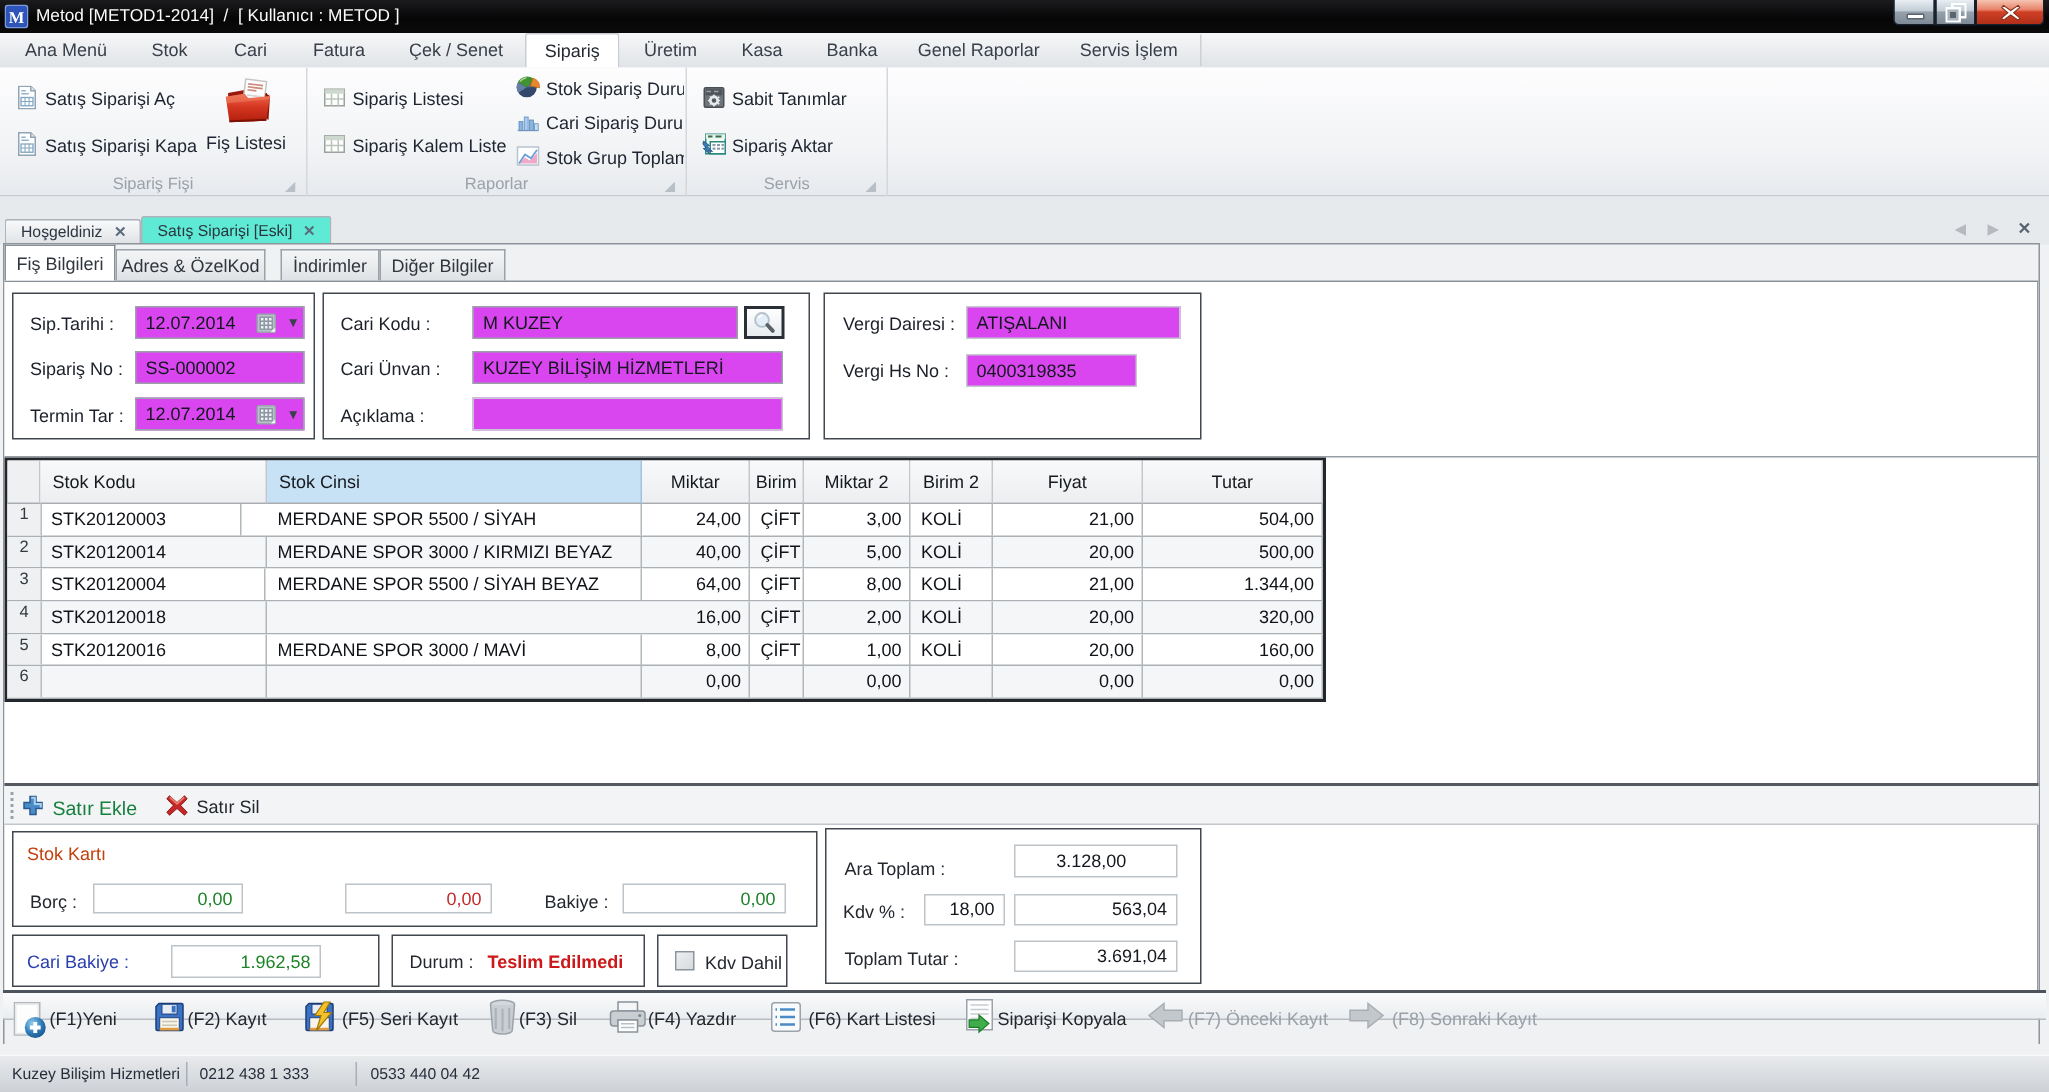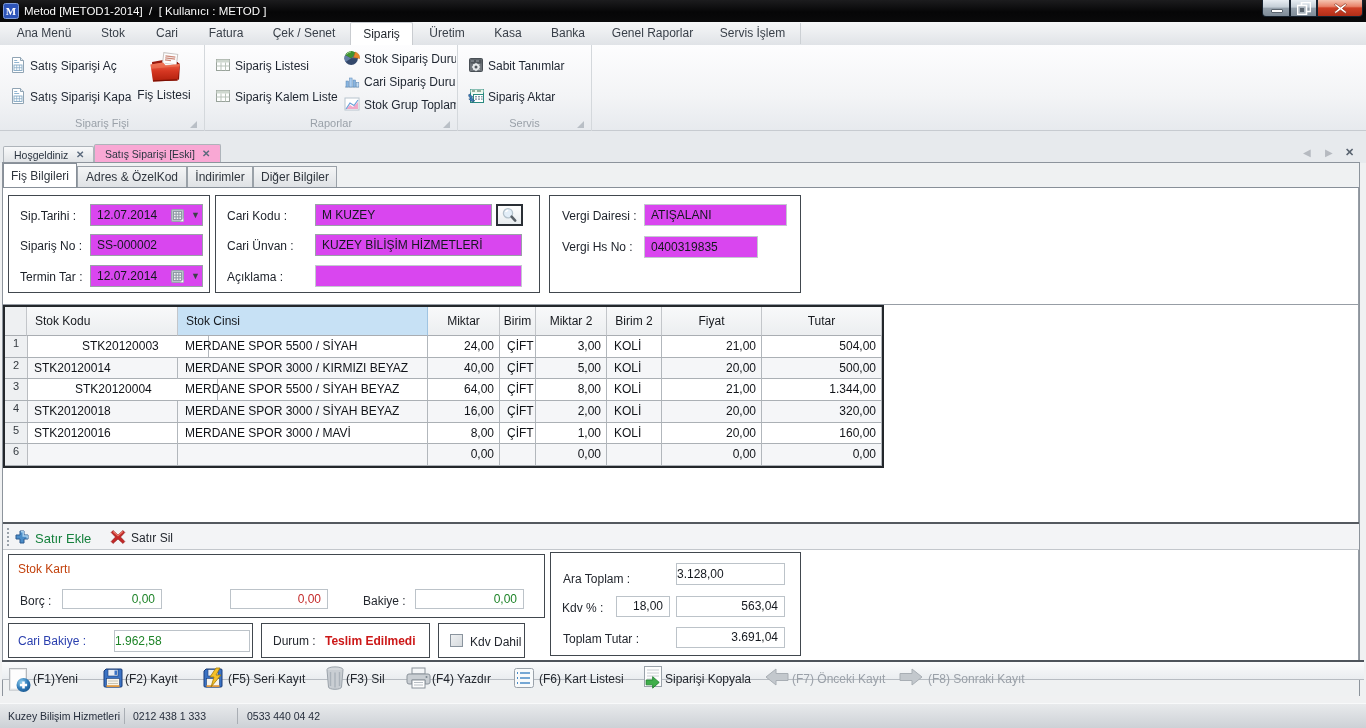--- a/index.html
+++ b/index.html
@@ -23,21 +23,21 @@
 .rglabel{position:absolute;bottom:2px;left:0;right:0;text-align:center;font-size:11px;color:#9aa1a9}
 .rarrow{position:absolute;bottom:3px;right:7px;width:7px;height:7px}
 .ritem{position:absolute;font-size:12px;color:#1e2530;line-height:16px;white-space:nowrap;overflow:hidden;height:18px}
 .ritem .ic{position:absolute;left:0;top:0;width:16px;height:16px}
 .ritem .tx{position:absolute;left:20px;top:1px}
 
 #gapstrip{left:0;top:131px;width:1366px;height:13px;background:#e7eaed}
 #doctabs{left:0;top:144px;width:1366px;height:19px;background:#e7eaed}
 .dtab{position:absolute;font-size:10.5px;color:#2c3541}
 #dt1{left:3px;top:2px;width:91px;height:17px;background:linear-gradient(#f8f9fa,#dfe2e5);border:1px solid #aeb4ba;border-bottom:none;border-radius:2px 2px 0 0}
-#dt2{left:94px;top:0px;width:127px;height:34px;background:#f9a8d4;border:1px solid #aeb4ba;border-bottom:none;border-radius:2px 2px 0 0}
+#dt2{left:94px;top:0px;width:127px;height:34px;background:#5eead4;border:1px solid #aeb4ba;border-bottom:none;border-radius:2px 2px 0 0}
 .dtx{position:absolute;font-weight:700;color:#5b6a7d;font-size:10px}
 
 #page{left:2px;top:162px;width:1358px;height:534px;border-top:1px solid #8d949c;border-left:1px solid #8d949c;border-right:1px solid #8d949c;background:#eff1f2}
 
 .itab{position:absolute;font-size:12px;color:#30363e;text-align:center}
 #it1{left:0px;top:0px;width:74px;height:24px;line-height:24px;background:#fff;border:1px solid #878f98;border-bottom:none;z-index:3}
 .itabo{background:linear-gradient(#f4f5f6,#dfe2e5);border:1px solid #9aa1a8;border-bottom:none;top:3px;height:21px;line-height:21px}
 #whitepanel{position:absolute;left:0;top:24px;width:1356px;height:476px;background:#fff;border-top:1px solid #878f98;border-right:1px solid #979da5}
 
 .gbox{position:absolute;border:1px solid #41474e;background:#fff}
@@ -251,21 +251,21 @@
     <div id="dt2" class="dtab">
         <span style="position:absolute;left:10px;top:3px">Satış Siparişi [Eski]</span>
         <span class="dtx" style="left:107px;top:3px">✕</span>
       </div>
     <span class="abs" style="left:1303px;top:3px;font-size:10px;color:#b6bac0">◀</span>
     <span class="abs" style="left:1325px;top:3px;font-size:10px;color:#b6bac0">▶</span>
     <span class="abs" style="left:1345px;top:2px;font-size:11px;color:#5a6470;font-weight:bold">✕</span>
   </div>
   <div id="page" class="abs">
     <div id="it1" class="itab">Fiş Bilgileri</div>
-    <div class="itab itabo" style="left:74px;width:110px">Adres &amp; ÖzelKod</div>
+    <div class="itab itabo" style="left:74px;width:100px">Adres &amp; ÖzelKod</div>
     <div class="itab itabo" style="left:184px;width:66px">İndirimler</div>
     <div class="itab itabo" style="left:250px;width:84px">Diğer Bilgiler</div>
     <div id="whitepanel">
       <div class="gbox" style="left:5px;top:7px;width:202px;height:98px">
         <div class="flabel" style="left:11px;top:13px">Sip.Tarihi :</div>
         <div class="finput" style="left:81px;top:8px;width:113px;height:22px">
             <span style="position:absolute;left:6px">12.07.2014</span>
           <svg style="position:absolute;right:17px;top:3px" width="15" height="15" viewBox="0 0 15 15">
               <rect x="1.5" y="1.5" width="12" height="12" rx="1" fill="#b9c1cb" stroke="#9aa4ae"></rect>
               <rect x="3" y="3" width="9" height="9" fill="#8e98a4"></rect>
@@ -345,21 +345,21 @@
         <div class="gh" style="left:22px;width:151px;padding-left:8px">Stok Kodu</div>
         <div class="gh" style="left:173px;width:250px;padding-left:8px;background:#c7e1f5;border-right:1px solid #9fc4e2">Stok Cinsi</div>
         <div class="gh" style="left:423px;width:72px;text-align:center">Miktar</div>
         <div class="gh" style="left:495px;width:36px;text-align:center">Birim</div>
         <div class="gh" style="left:531px;width:71px;text-align:center">Miktar 2</div>
         <div class="gh" style="left:602px;width:55px;text-align:center">Birim 2</div>
         <div class="gh" style="left:657px;width:100px;text-align:center">Fiyat</div>
         <div class="gh" style="left:757px;width:120px;text-align:center">Tutar</div>
         <div class="grow" style="top:29px;height:22px;background:#fff">
           <span class="gc gnum" style="height:21px;line-height:14px">1</span>
-          <span class="gc" style="left:22px;width:134px;line-height:21px;padding-left:7px;margin-left:48px;">STK20120003</span>
+          <span class="gc" style="left:22px;width:134px;line-height:21px;padding-left:7px;">STK20120003</span>
           <span class="gc" style="left:173px;width:250px;line-height:21px;padding-left:7px;">MERDANE SPOR 5500 / SİYAH</span>
           <span class="gc" style="left:423px;width:72px;line-height:21px;padding-right:5px;text-align:right;">24,00</span>
           <span class="gc" style="left:495px;width:36px;line-height:21px;padding-left:7px;">ÇİFT</span>
           <span class="gc" style="left:531px;width:71px;line-height:21px;padding-right:5px;text-align:right;">3,00</span>
           <span class="gc" style="left:602px;width:55px;line-height:21px;padding-left:7px;">KOLİ</span>
           <span class="gc" style="left:657px;width:100px;line-height:21px;padding-right:5px;text-align:right;">21,00</span>
           <span class="gc" style="left:757px;width:120px;line-height:21px;padding-right:5px;text-align:right;">504,00</span>
         </div>
         <div class="grow" style="top:51px;height:21px;background:#f5f6f8">
           <span class="gc gnum" style="height:20px;line-height:14px">2</span>
@@ -367,33 +367,32 @@
           <span class="gc" style="left:173px;width:250px;line-height:20px;padding-left:7px;">MERDANE SPOR 3000 / KIRMIZI BEYAZ</span>
           <span class="gc" style="left:423px;width:72px;line-height:20px;padding-right:5px;text-align:right;">40,00</span>
           <span class="gc" style="left:495px;width:36px;line-height:20px;padding-left:7px;">ÇİFT</span>
           <span class="gc" style="left:531px;width:71px;line-height:20px;padding-right:5px;text-align:right;">5,00</span>
           <span class="gc" style="left:602px;width:55px;line-height:20px;padding-left:7px;">KOLİ</span>
           <span class="gc" style="left:657px;width:100px;line-height:20px;padding-right:5px;text-align:right;">20,00</span>
           <span class="gc" style="left:757px;width:120px;line-height:20px;padding-right:5px;text-align:right;">500,00</span>
         </div>
         <div class="grow" style="top:72px;height:22px;background:#fff">
           <span class="gc gnum" style="height:21px;line-height:14px">3</span>
-          <span class="gc" style="left:22px;width:150px;line-height:21px;padding-left:7px;margin-left:41px;">STK20120004</span>
+          <span class="gc" style="left:22px;width:150px;line-height:21px;padding-left:7px;">STK20120004</span>
           <span class="gc" style="left:173px;width:250px;line-height:21px;padding-left:7px;">MERDANE SPOR 5500 / SİYAH BEYAZ</span>
           <span class="gc" style="left:423px;width:72px;line-height:21px;padding-right:5px;text-align:right;">64,00</span>
           <span class="gc" style="left:495px;width:36px;line-height:21px;padding-left:7px;">ÇİFT</span>
           <span class="gc" style="left:531px;width:71px;line-height:21px;padding-right:5px;text-align:right;">8,00</span>
           <span class="gc" style="left:602px;width:55px;line-height:21px;padding-left:7px;">KOLİ</span>
           <span class="gc" style="left:657px;width:100px;line-height:21px;padding-right:5px;text-align:right;">21,00</span>
           <span class="gc" style="left:757px;width:120px;line-height:21px;padding-right:5px;text-align:right;">1.344,00</span>
         </div>
         <div class="grow" style="top:94px;height:22px;background:#f5f6f8">
           <span class="gc gnum" style="height:21px;line-height:14px">4</span>
           <span class="gc" style="left:22px;width:151px;line-height:21px;padding-left:7px;">STK20120018</span>
-          <span class="gc" style="left:173px;width:250px;line-height:21px;padding-left:7px;">MERDANE SPOR 3000 / SİYAH BEYAZ</span>
           <span class="gc" style="left:423px;width:72px;line-height:21px;padding-right:5px;text-align:right;">16,00</span>
           <span class="gc" style="left:495px;width:36px;line-height:21px;padding-left:7px;">ÇİFT</span>
           <span class="gc" style="left:531px;width:71px;line-height:21px;padding-right:5px;text-align:right;">2,00</span>
           <span class="gc" style="left:602px;width:55px;line-height:21px;padding-left:7px;">KOLİ</span>
           <span class="gc" style="left:657px;width:100px;line-height:21px;padding-right:5px;text-align:right;">20,00</span>
           <span class="gc" style="left:757px;width:120px;line-height:21px;padding-right:5px;text-align:right;">320,00</span>
         </div>
         <div class="grow" style="top:116px;height:21px;background:#fff">
           <span class="gc gnum" style="height:20px;line-height:14px">5</span>
           <span class="gc" style="left:22px;width:151px;line-height:20px;padding-left:7px;">STK20120016</span>
@@ -435,33 +434,33 @@
         <div class="gbox" style="left:5px;top:366px;width:537px;height:64px">
           <div class="blbl" style="left:9px;top:7px;color:#c2410c">Stok Kartı</div>
           <div class="blbl" style="left:11px;top:39px;color:#23272e">Borç :</div>
           <div class="binput" style="left:53px;top:34px;width:100px;height:20px;color:#1e8428;text-align:right;padding-right:6px">0,00</div>
           <div class="binput" style="left:221px;top:34px;width:98px;height:20px;color:#c42a2a;text-align:right;padding-right:6px">0,00</div>
           <div class="blbl" style="left:354px;top:39px;color:#23272e">Bakiye :</div>
           <div class="binput" style="left:406px;top:34px;width:109px;height:20px;color:#1e8428;text-align:right;padding-right:6px">0,00</div>
         </div>
         <div class="gbox" style="left:5px;top:435px;width:245px;height:35px">
           <div class="blbl" style="left:9px;top:10px;color:#2a3fae">Cari Bakiye :</div>
-          <div class="binput" style="left:105px;top:6px;width:136px;height:22px;line-height:20px;color:#1e8428;text-align:left;padding-right:6px">1.962,58</div>
+          <div class="binput" style="left:105px;top:6px;width:100px;height:22px;line-height:20px;color:#1e8428;text-align:right;padding-right:6px">1.962,58</div>
         </div>
         <div class="gbox" style="left:258px;top:435px;width:169px;height:35px">
           <div class="blbl" style="left:11px;top:10px;color:#23272e">Durum :</div>
           <div class="blbl" style="left:63px;top:10px;color:#cc1818;font-weight:700">Teslim Edilmedi</div>
         </div>
         <div class="gbox" style="left:435px;top:435px;width:87px;height:35px">
           <div style="position:absolute;left:11px;top:10px;width:13px;height:13px;background:linear-gradient(135deg,#eef0f2,#d6dadd);border:1px solid #8a949e"></div>
           <div class="blbl" style="left:31px;top:11px;color:#23272e">Kdv Dahil</div>
         </div>
         <div class="gbox" style="left:547px;top:364px;width:251px;height:104px">
           <div class="blbl" style="left:12px;top:19px;color:#23272e">Ara Toplam :</div>
-          <div class="binput" style="left:125px;top:10px;width:109px;height:22px;line-height:20px;color:#14181e;text-align:left;padding-right:6px">3.128,00</div>
+          <div class="binput" style="left:125px;top:10px;width:109px;height:22px;line-height:20px;color:#14181e;text-align:center;padding-right:6px">3.128,00</div>
           <div class="blbl" style="left:11px;top:48px;color:#23272e">Kdv % :</div>
           <div class="binput" style="left:65px;top:43px;width:54px;height:21px;line-height:19px;color:#14181e;text-align:right;padding-right:6px">18,00</div>
           <div class="binput" style="left:125px;top:43px;width:109px;height:21px;line-height:19px;color:#14181e;text-align:right;padding-right:6px">563,04</div>
           <div class="blbl" style="left:12px;top:79px;color:#23272e">Toplam Tutar :</div>
           <div class="binput" style="left:125px;top:74px;width:109px;height:21px;line-height:19px;color:#14181e;text-align:right;padding-right:6px">3.691,04</div>
         </div>
       </div>
     </div>
   </div>
   <div id="fbar" class="abs">

